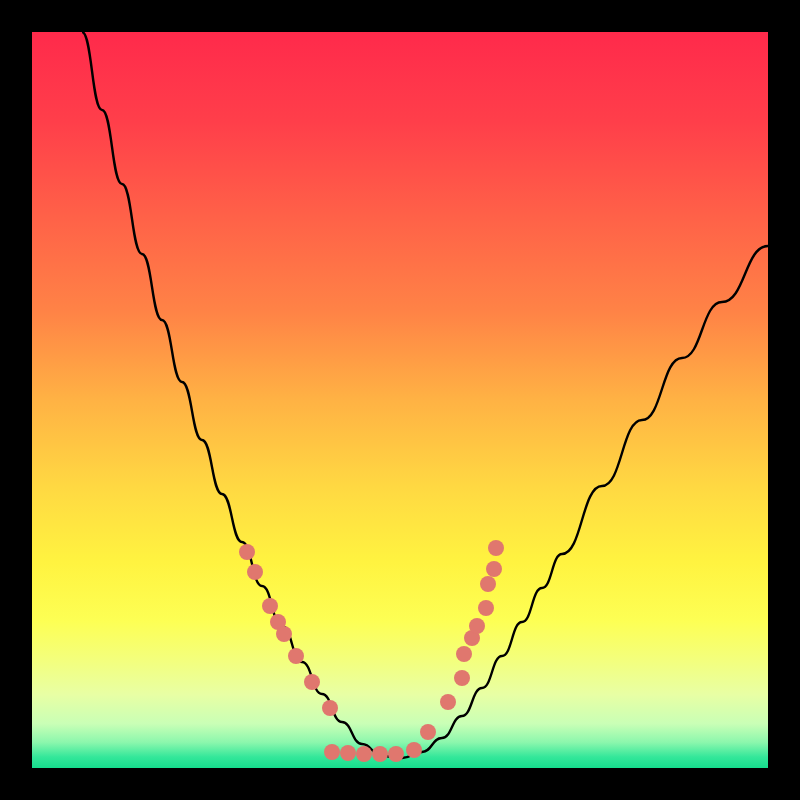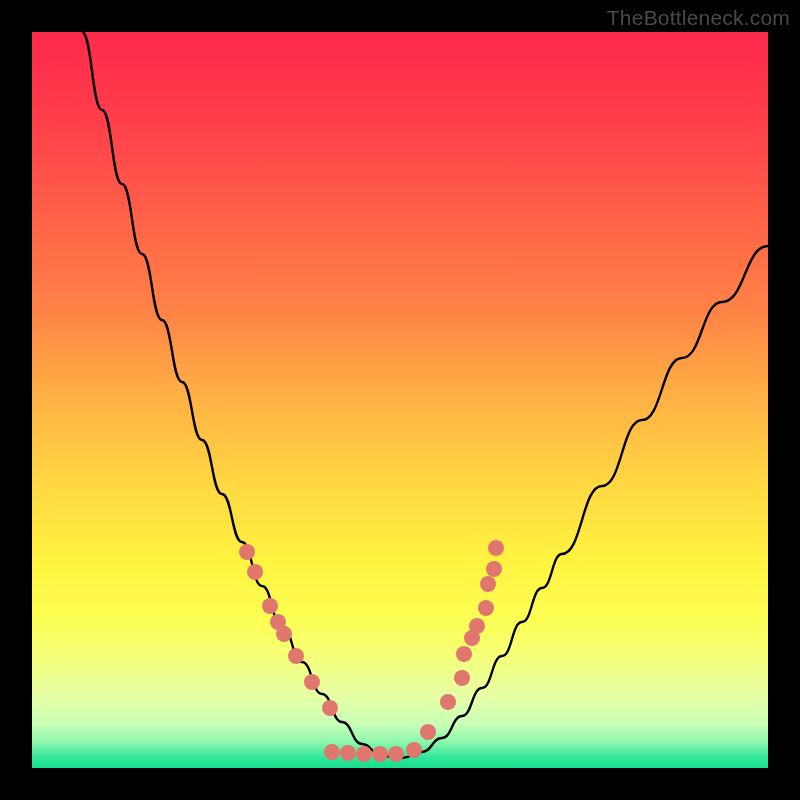--- a/index.html
+++ b/index.html
@@ -96,14 +96,13 @@
           <circle cx="440" cy="606" r="8" fill="#e0776e"></circle>
           <circle cx="445" cy="594" r="8" fill="#e0776e"></circle>
           <circle cx="454" cy="576" r="8" fill="#e0776e"></circle>
           <circle cx="456" cy="552" r="8" fill="#e0776e"></circle>
           <circle cx="462" cy="537" r="8" fill="#e0776e"></circle>
           <circle cx="464" cy="516" r="8" fill="#e0776e"></circle>
         </g>
     </svg>
   </div>
 
-  <div class="watermark">TheBottleneck.com</div>
 </div>
 
 </body></html>

